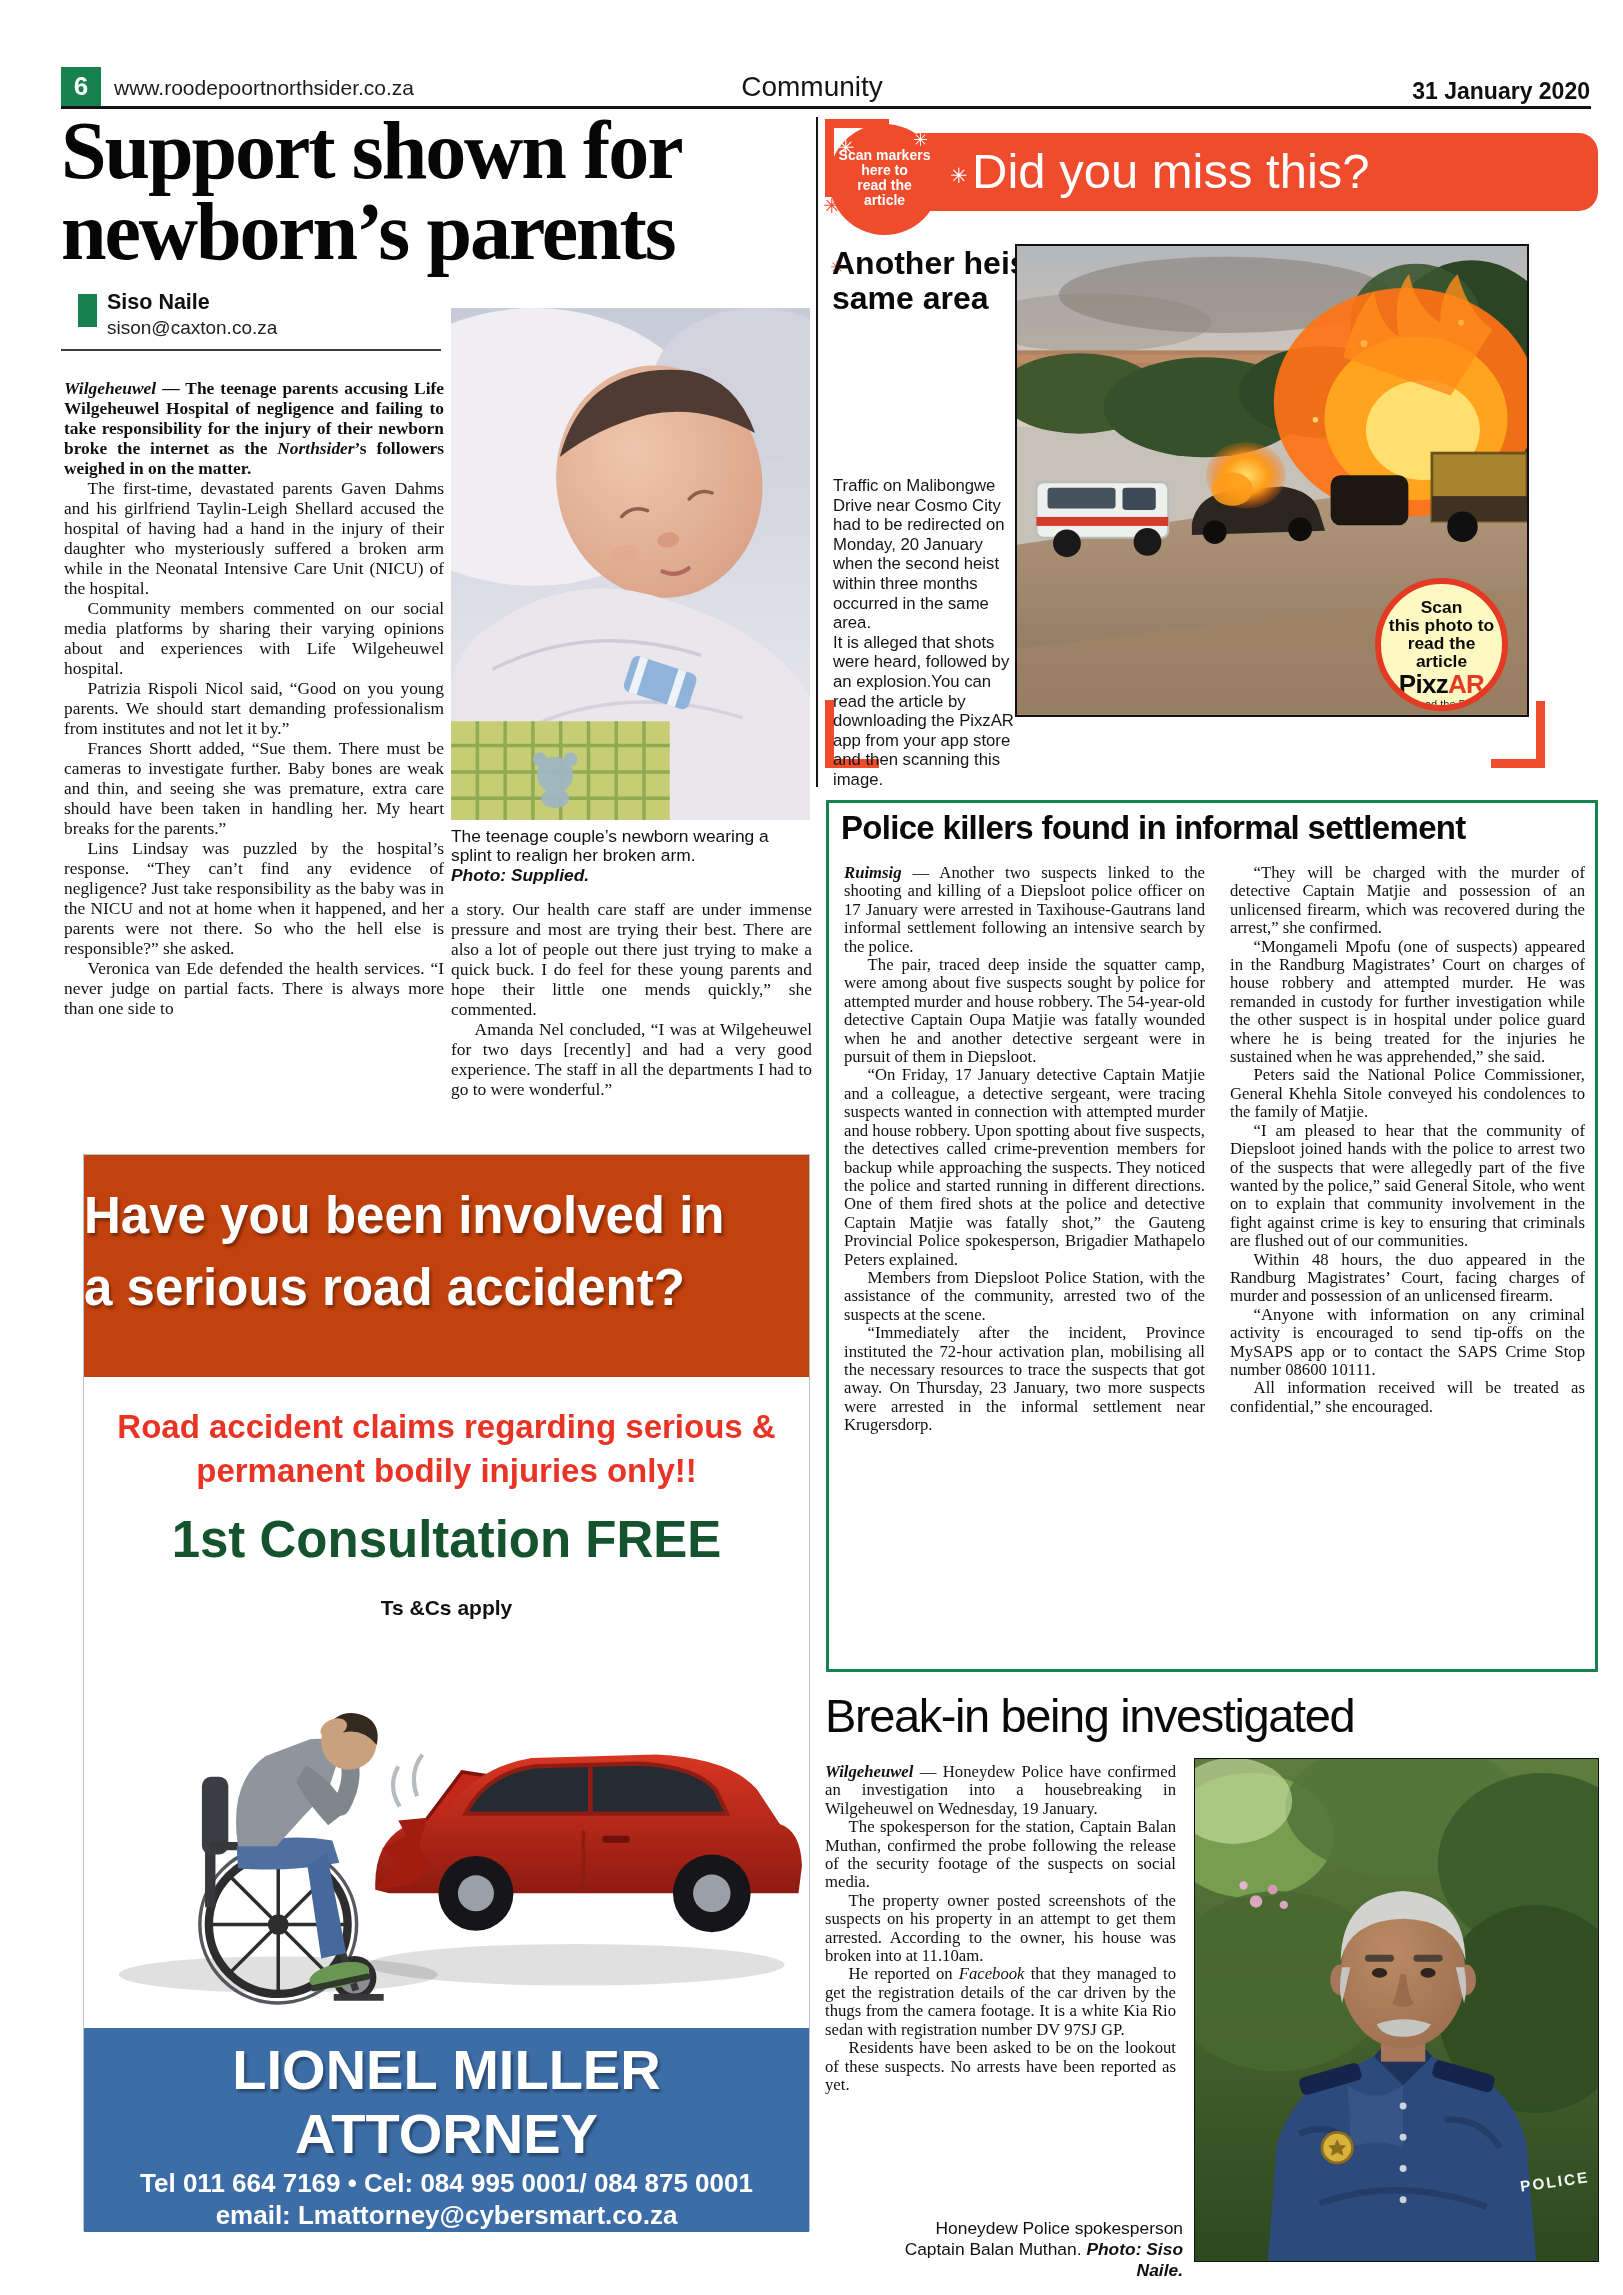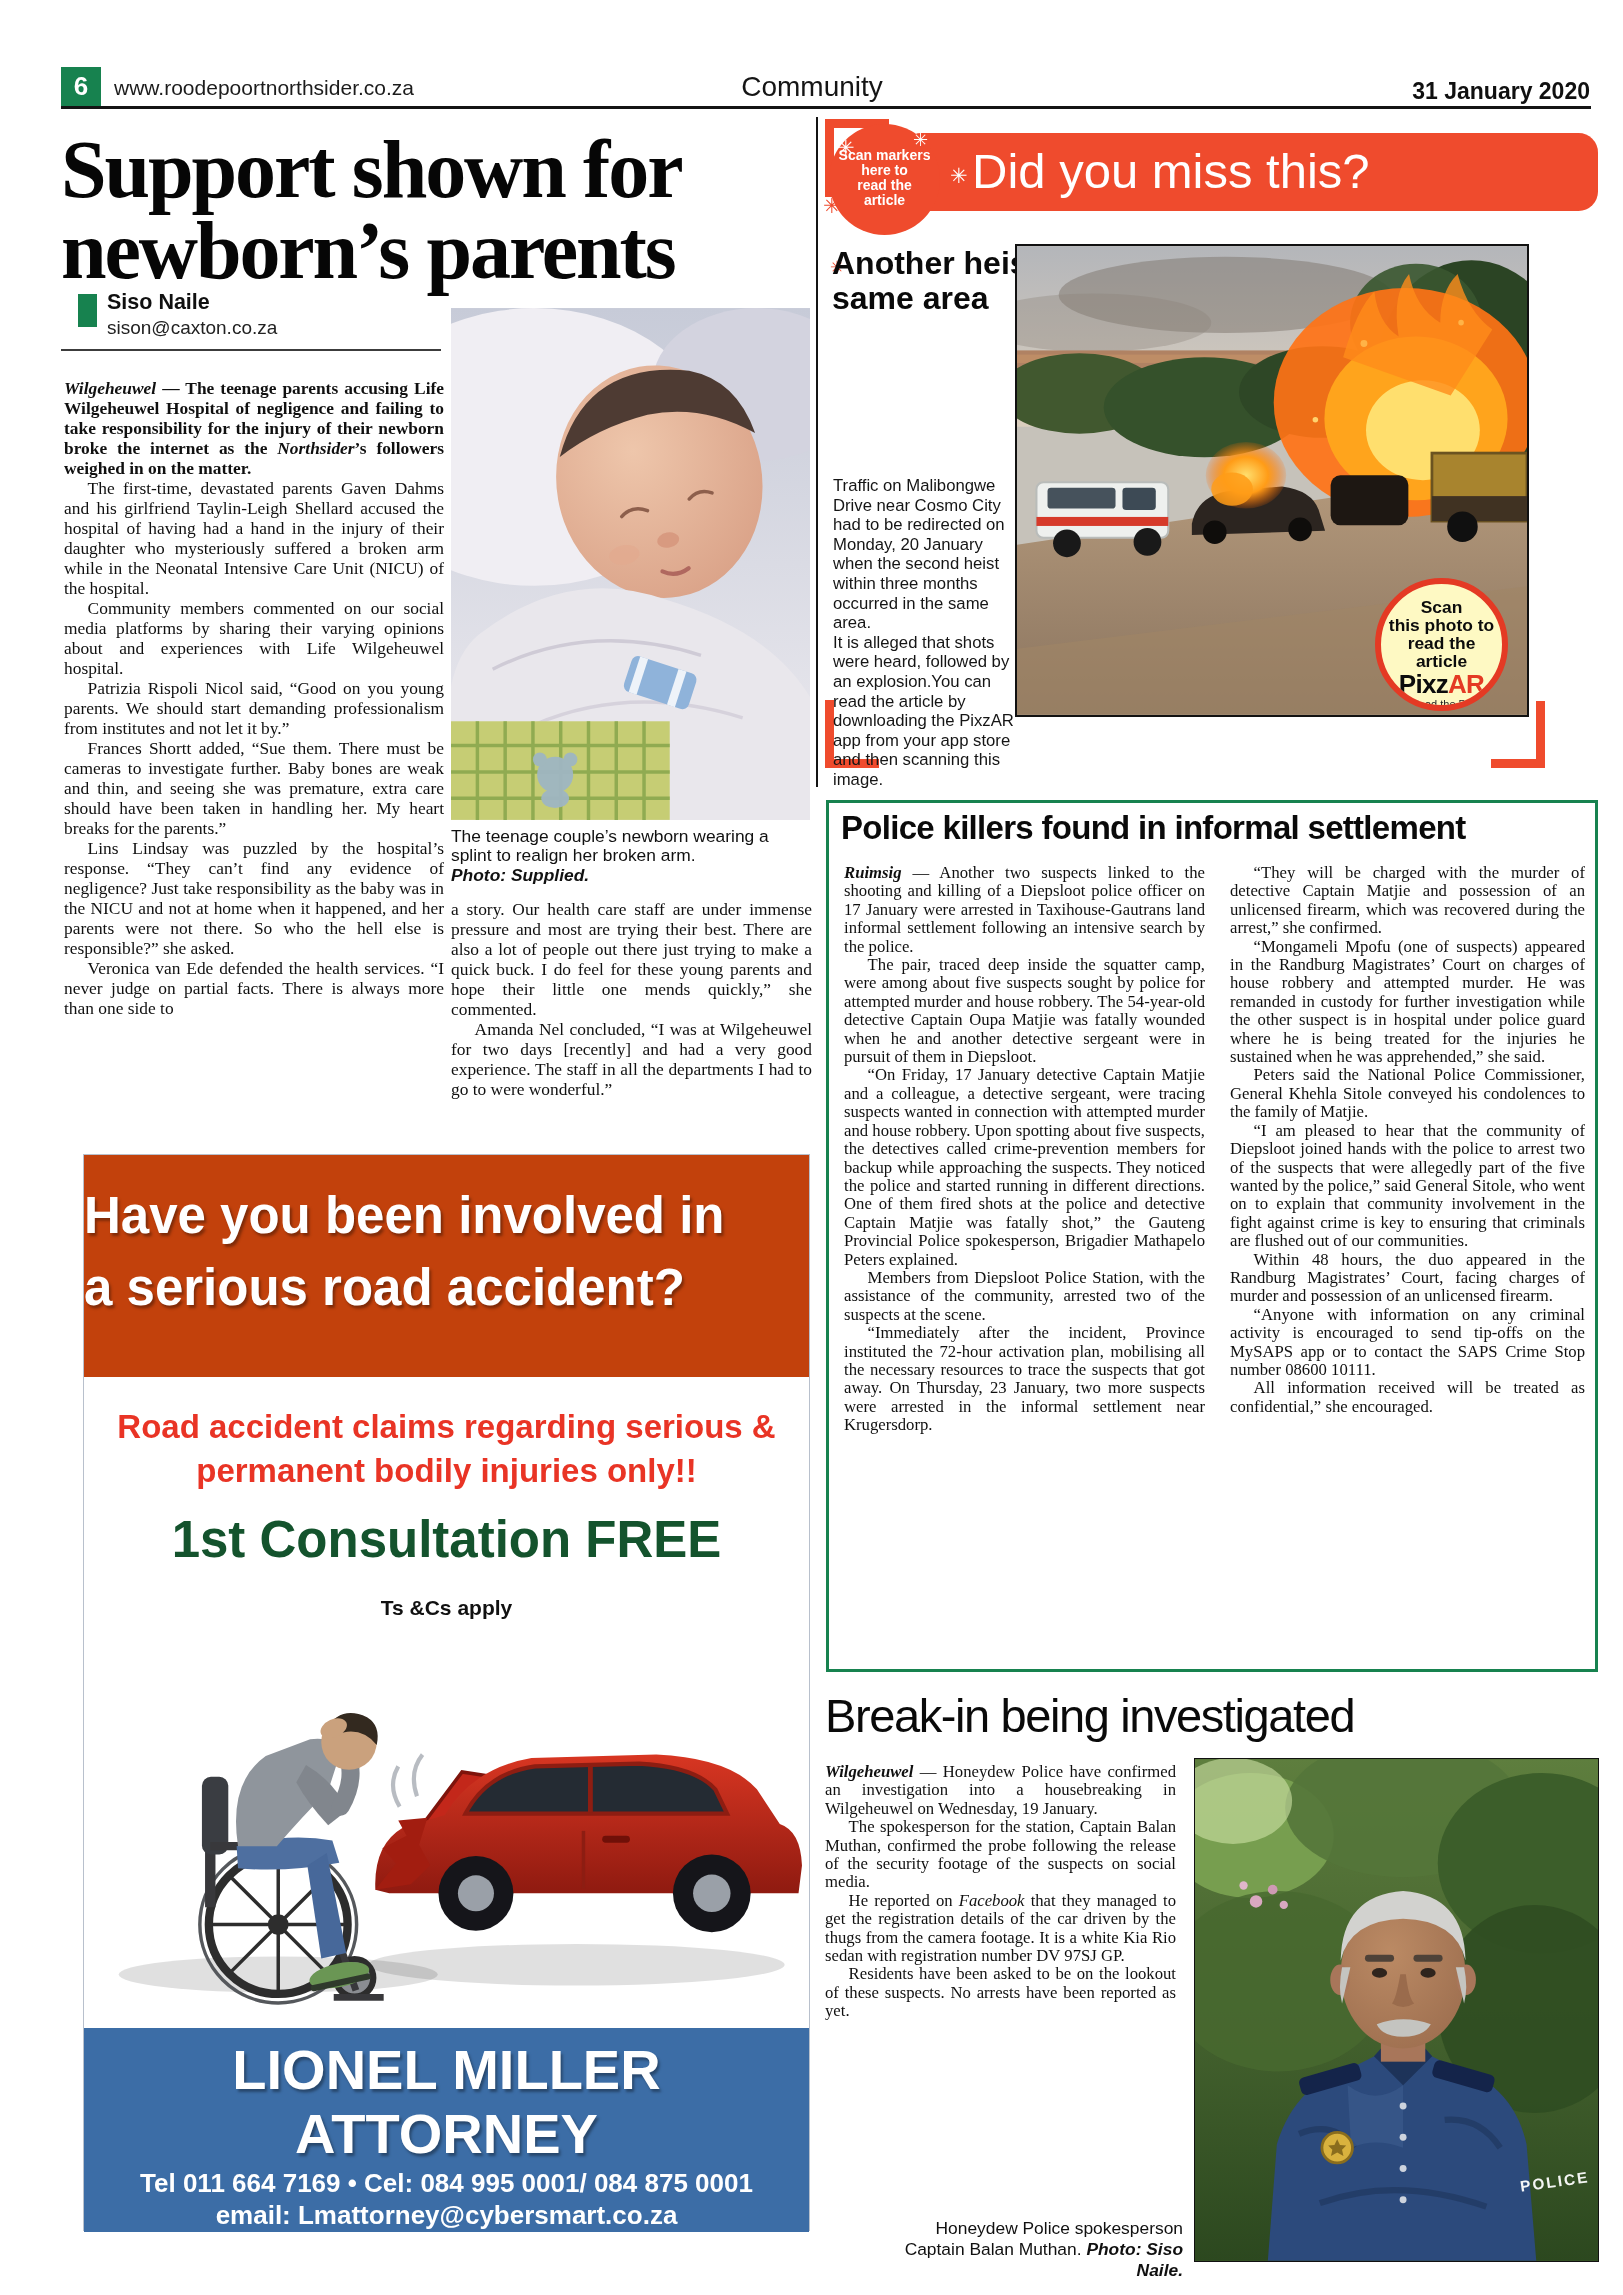--- a/index.html
+++ b/index.html
@@ -13,21 +13,21 @@
              font:700 26px/39px "Liberation Sans",sans-serif; text-align:center; }
   .hdr-url { left:114px; top:76px; font:400 21px "Liberation Sans",sans-serif; color:#1c1c1c; }
   .hdr-section { left:0; top:71px; width:1624px; text-align:center;
                  font:400 28px "Liberation Sans",sans-serif; color:#151515; }
   .hdr-date { right:34px; top:78px; font:700 23px "Liberation Sans",sans-serif; }
   .hdr-rule { left:61px; top:106px; width:1530px; height:2.8px; background:#141414; }
   .v-div { left:816px; top:117px; width:2.1px; height:670px; background:#141414; }
 
   
   .headline { left:61px; top:110px; width:760px; font-weight:700; font-size:82px;
-              line-height:0.99; letter-spacing:-2.1px; color:#060606;margin-top:19px; }
+              line-height:0.99; letter-spacing:-2.1px; color:#060606; }
   .by-green { left:78px; top:294px; width:19.4px; height:33px; background:#17824f; }
   .by-name  { left:107px; top:290px; font:700 21.5px "Liberation Sans",sans-serif; }
   .by-mail  { left:107px; top:317px; font:400 19px "Liberation Sans",sans-serif; color:#222; }
   .by-rule  { left:61px; top:349px; width:380px; height:2.1px; background:#3c3c3c; }
 
   .body-col { font-size:17.4px; line-height:20px; text-align:justify; overflow:hidden; }
   .body-col p { text-indent:23.6px; }
   .body-col p.noindent { text-indent:0; }
   .lead-bold { font-weight:700; }
   .loc-it { font-style:italic; font-weight:700; }
@@ -308,20 +308,21 @@
     <p>“I am pleased to hear that the community of Diepsloot joined hands with the police to arrest two of the suspects that were allegedly part of the five wanted by the police,” said General Sitole, who went on to explain that community involvement in the fight against crime is key to ensuring that criminals are flushed out of our communities.</p>
     <p>Within 48 hours, the duo appeared in the Randburg Magistrates’ Court, facing charges of murder and possession of an unlicensed firearm.</p>
     <p>“Anyone with information on any criminal activity is encouraged to send tip-offs on the MySAPS app or to contact the SAPS Crime Stop number 08600 10111.</p>
     <p>All information received will be treated as confidential,” she encouraged.</p>
   </div>
 
   <div class="abs brk-head">Break-in being investigated</div>
   <div class="abs body-col brk-col">
     <p class="noindent"><span class="loc-it">Wilgeheuwel</span><span> — Honeydew Police have confirmed an investigation into a housebreaking in Wilgeheuwel on Wednesday, 19 January.</span></p>
     <p>The spokesperson for the station, Captain Balan Muthan, confirmed the probe following the release of the security footage of the suspects on social media.</p>
+    <p>The property owner posted screenshots of the suspects on his property in an attempt to get them arrested. According to the owner, his house was broken into at 11.10am.</p>
     <p><span>He reported on </span><span class="it">Facebook</span><span> that they managed to get the registration details of the car driven by the thugs from the camera footage. It is a white Kia Rio sedan with registration number DV 97SJ GP.</span></p>
     <p>Residents have been asked to be on the lookout of these suspects. No arrests have been reported as yet.</p>
   </div>
 
   <div class="abs police-photo">
     <svg width="403" height="502" viewBox="0 0 581 723">
       <defs>
         <linearGradient id="folG" x1="0" y1="0" x2="0" y2="1">
           <stop offset="0" stop-color="#5e7e3e"></stop>
             <stop offset="1" stop-color="#2c481f"></stop>

